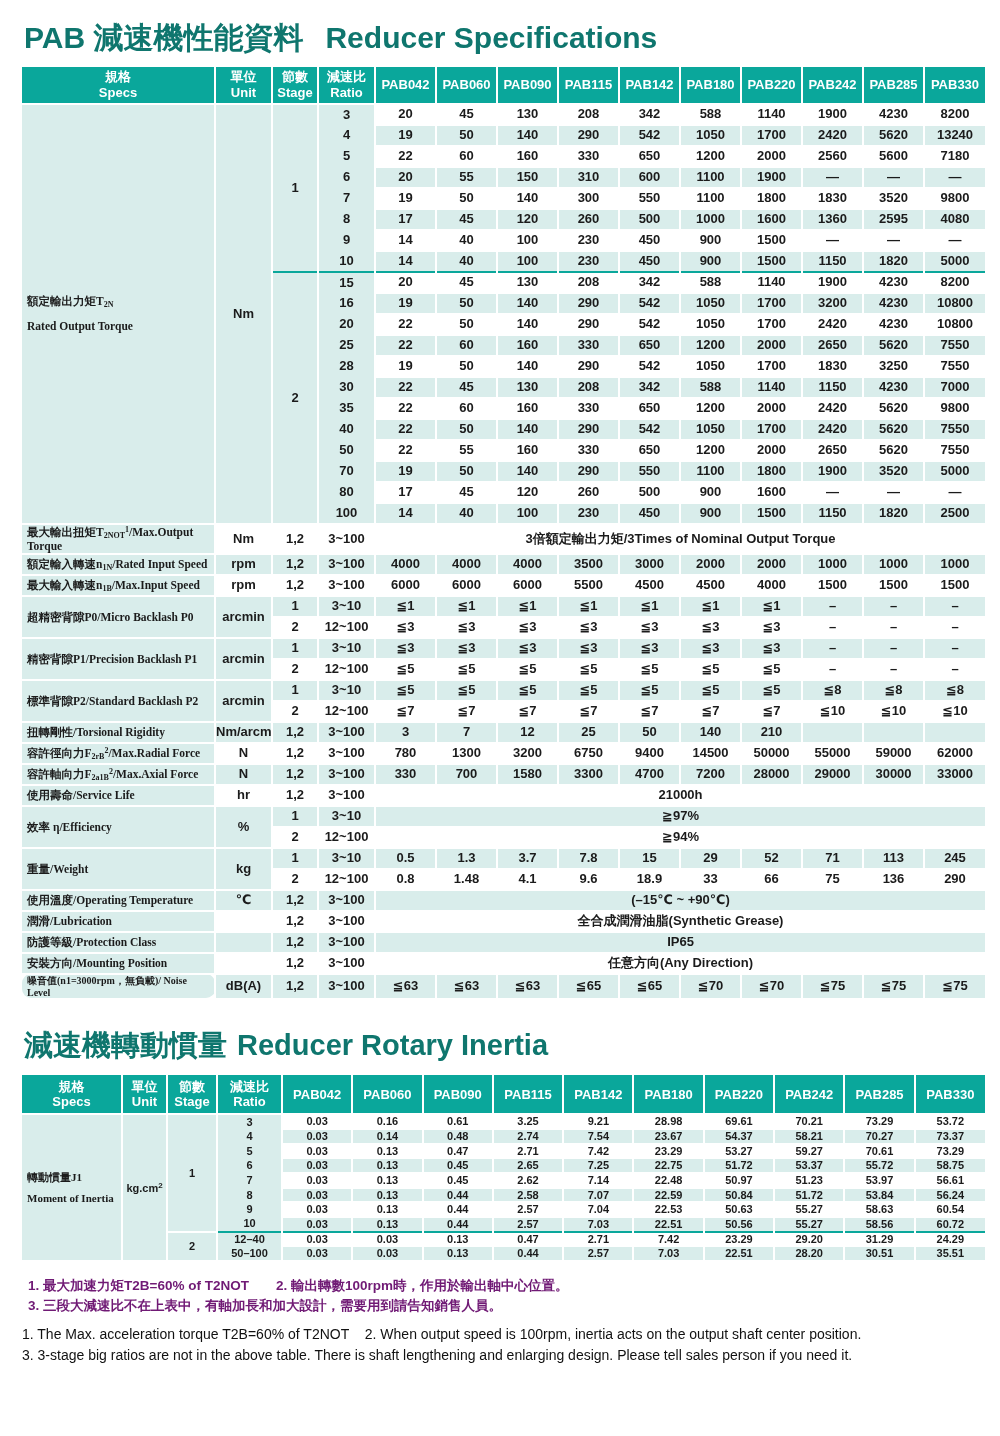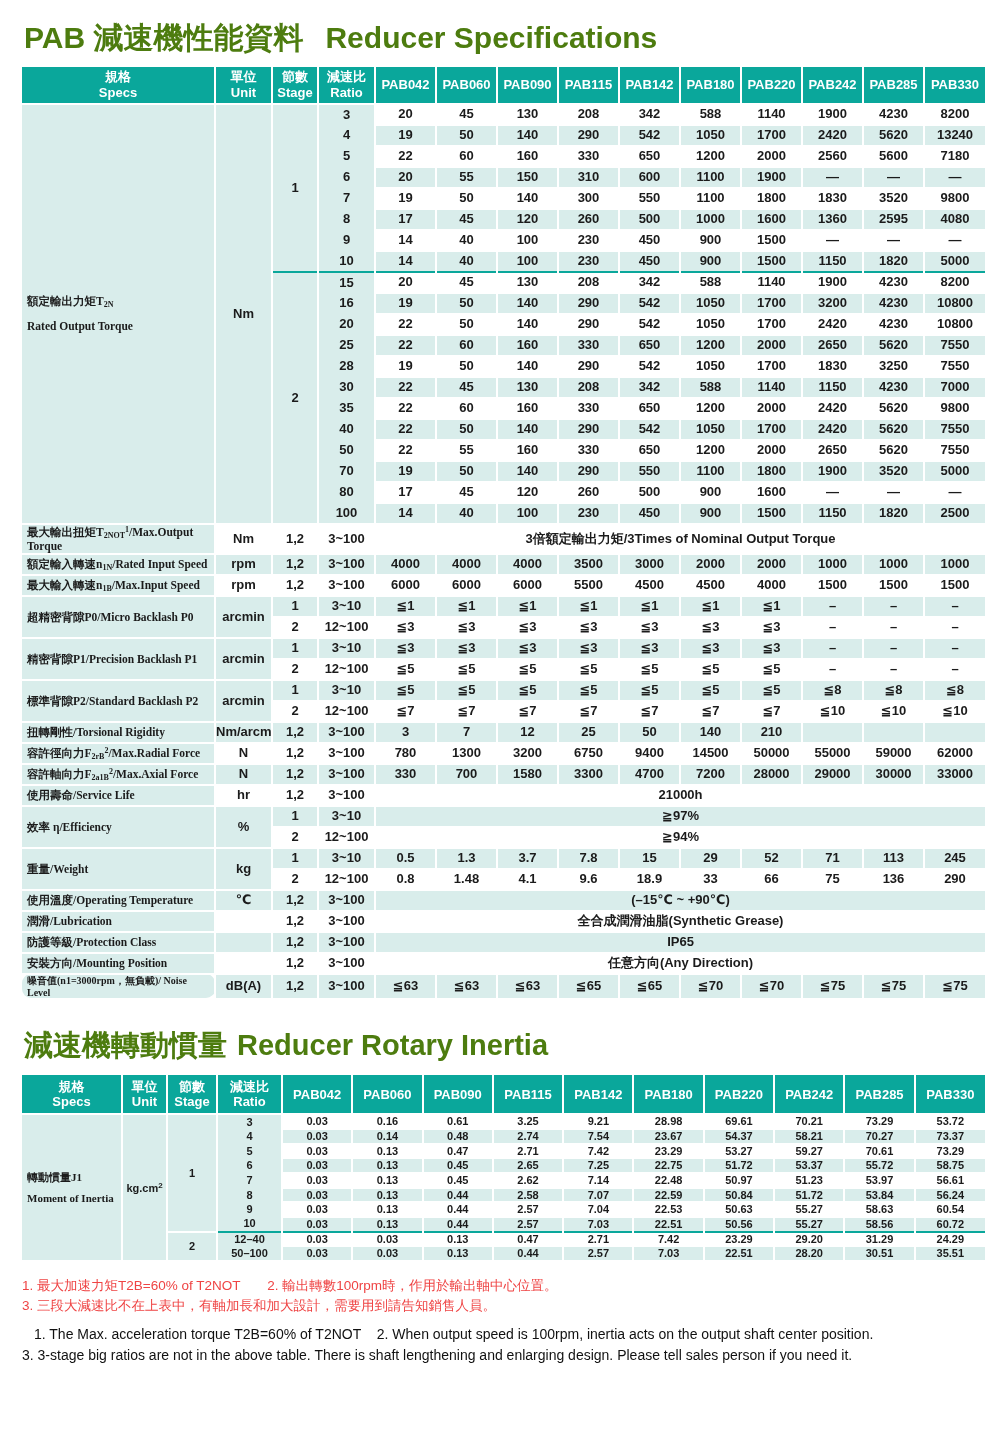--- a/index.html
+++ b/index.html
@@ -3,21 +3,21 @@
 <meta charset="utf-8">
 <style>
   html,body { margin:0; padding:0; background:#fff; }
   body {
     width:1000px; min-height:1436px;
     font-family:"Liberation Sans","DejaVu Sans",sans-serif;
     color:#1b1b1b;
   }
   .page { padding:10px 15px 0 22px; }
 
-  h1.ttl { margin:8px 0 8px 2px; font-size:30px; font-weight:bold; color:#4d7c0f; letter-spacing:0; }
+  h1.ttl { margin:8px 0 8px 2px; font-size:30px; font-weight:bold; color:#0f766e; letter-spacing:0; }
   h1.ttl .en { margin-left:22px; }
   h1.ttl2 { margin-top:28px; margin-bottom:9px; font-size:29px; }
   h1.ttl2 .en { margin-left:10px; }
 
   table { border-collapse:collapse; table-layout:fixed; width:963px; }
   th {
     background:#0aa79b; color:#fff; font-weight:bold; font-size:13px;
     text-align:center; vertical-align:middle; line-height:1.2;
     border-left:2px solid #fff; padding:0;
   }
@@ -44,23 +44,23 @@
 
   #t2 td { font-size:11px; }
   #t2 td.s { font-size:11px; line-height:1.9; }
   #t2 td.u { font-size:11px; }
 
   sub { font-size:8px; vertical-align:-2px; }
   sup { font-size:8px; vertical-align:4px; }
 
   .fns { margin-top:16px; }
   .fn { font-size:13.5px; line-height:1.5; }
-  .fn.teal { color:#ef4444; font-weight:normal; }
+  .fn.teal { color:#701a75; font-weight:bold;margin-left:6px; }
   .fn.blk { color:#111; font-weight:normal; font-size:14px; line-height:1.5; }
-  .fn.blk.first { margin-top:8px;margin-left:12px; }
+  .fn.blk.first { margin-top:8px; }
 </style>
 </head>
 <body>
 
 <div class="page">
 
   <h1 class="ttl"><span>PAB 減速機性能資料</span><span class="en">Reducer Specifications</span></h1>
 
   <table id="t1">
       <colgroup>

